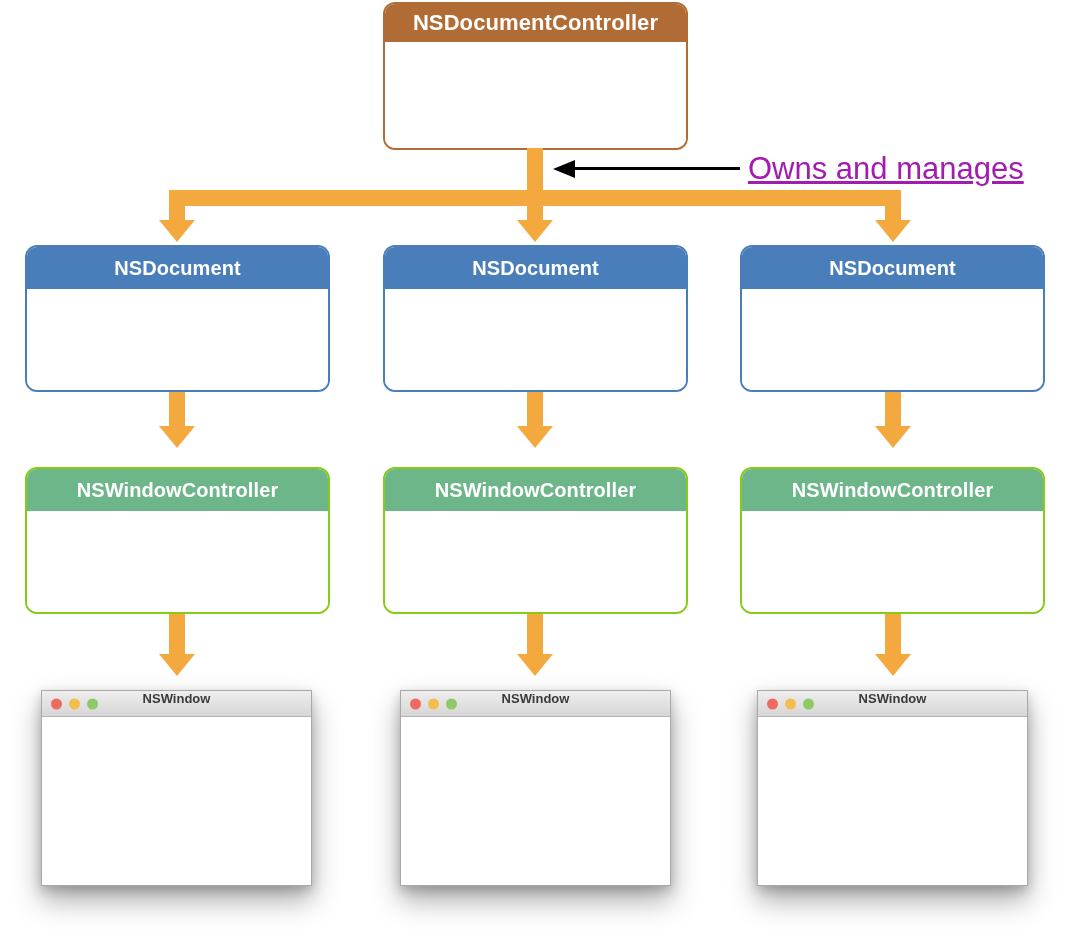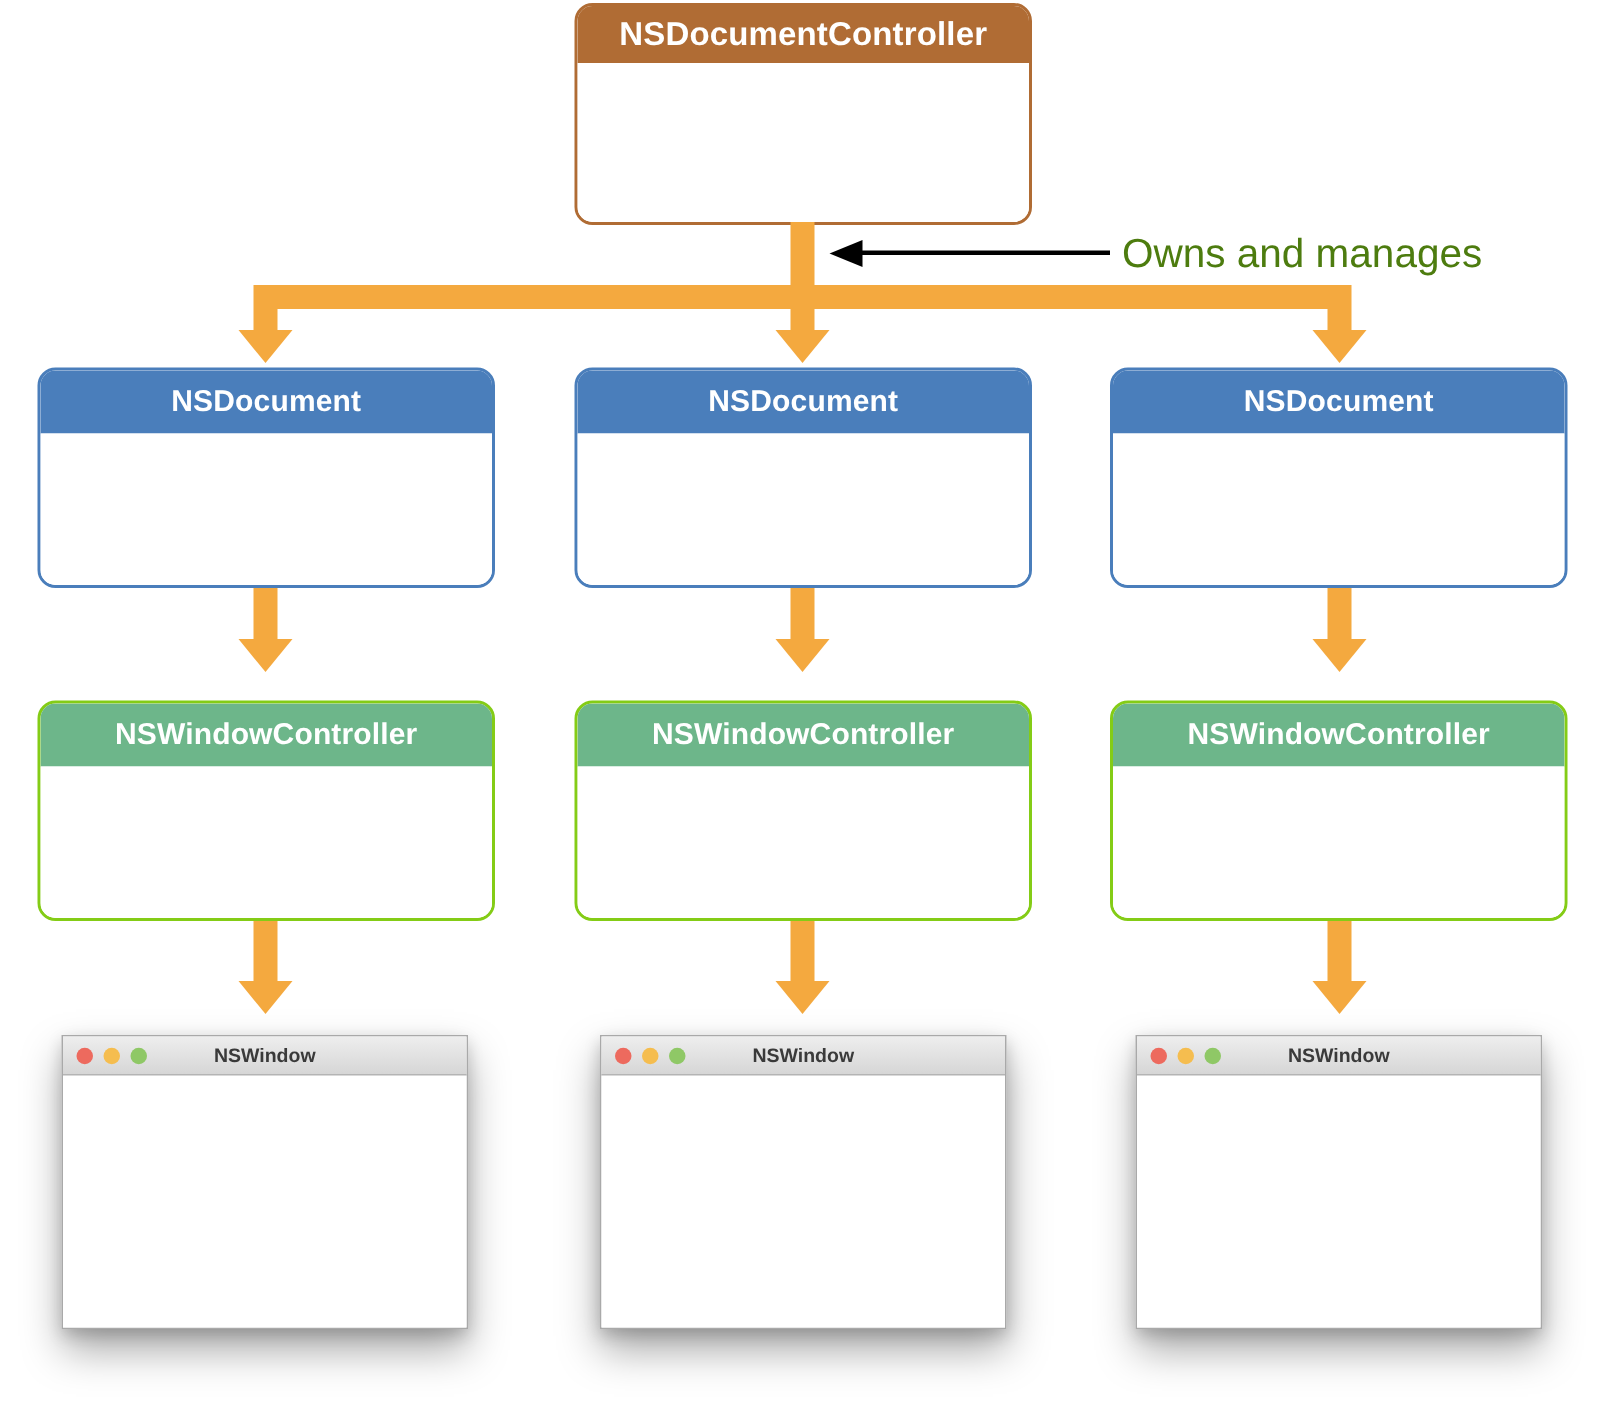--- a/index.html
+++ b/index.html
@@ -96,42 +96,42 @@
   .ann-head {
     position: absolute;
     width: 0;
     height: 0;
     border-top: 9px solid transparent;
     border-bottom: 9px solid transparent;
     border-right: 22px solid #000000;
   }
   .ann-label {
     position: absolute;
-    color: #4d7c0f;
-    font-size: 27px;
+    color: #a21caf;
+    font-size: 31px;
     line-height: 28px;
     white-space: nowrap;
+    text-decoration: underline;
   }
 
   
   .nswindow {
     position: absolute;
     box-sizing: border-box;
     border: 1px solid #a9a9a9;
     background: #ffffff;
     box-shadow: 0 14px 26px rgba(0,0,0,0.34), 0 4px 10px rgba(0,0,0,0.18);
   }
   .nswindow .titlebar {
     position: relative;
     box-sizing: border-box;
     height: 26px;
     border-bottom: 1px solid #b4b4b4;
     background: linear-gradient(#eeeeee, #d6d6d6);
     display: flex;
-    align-items: center;
   }
   .nswindow .lights {
     position: absolute;
     left: 9px;
     top: 50%;
     transform: translateY(-50%);
     display: flex;
     gap: 7px;
   }
   .nswindow .light {

